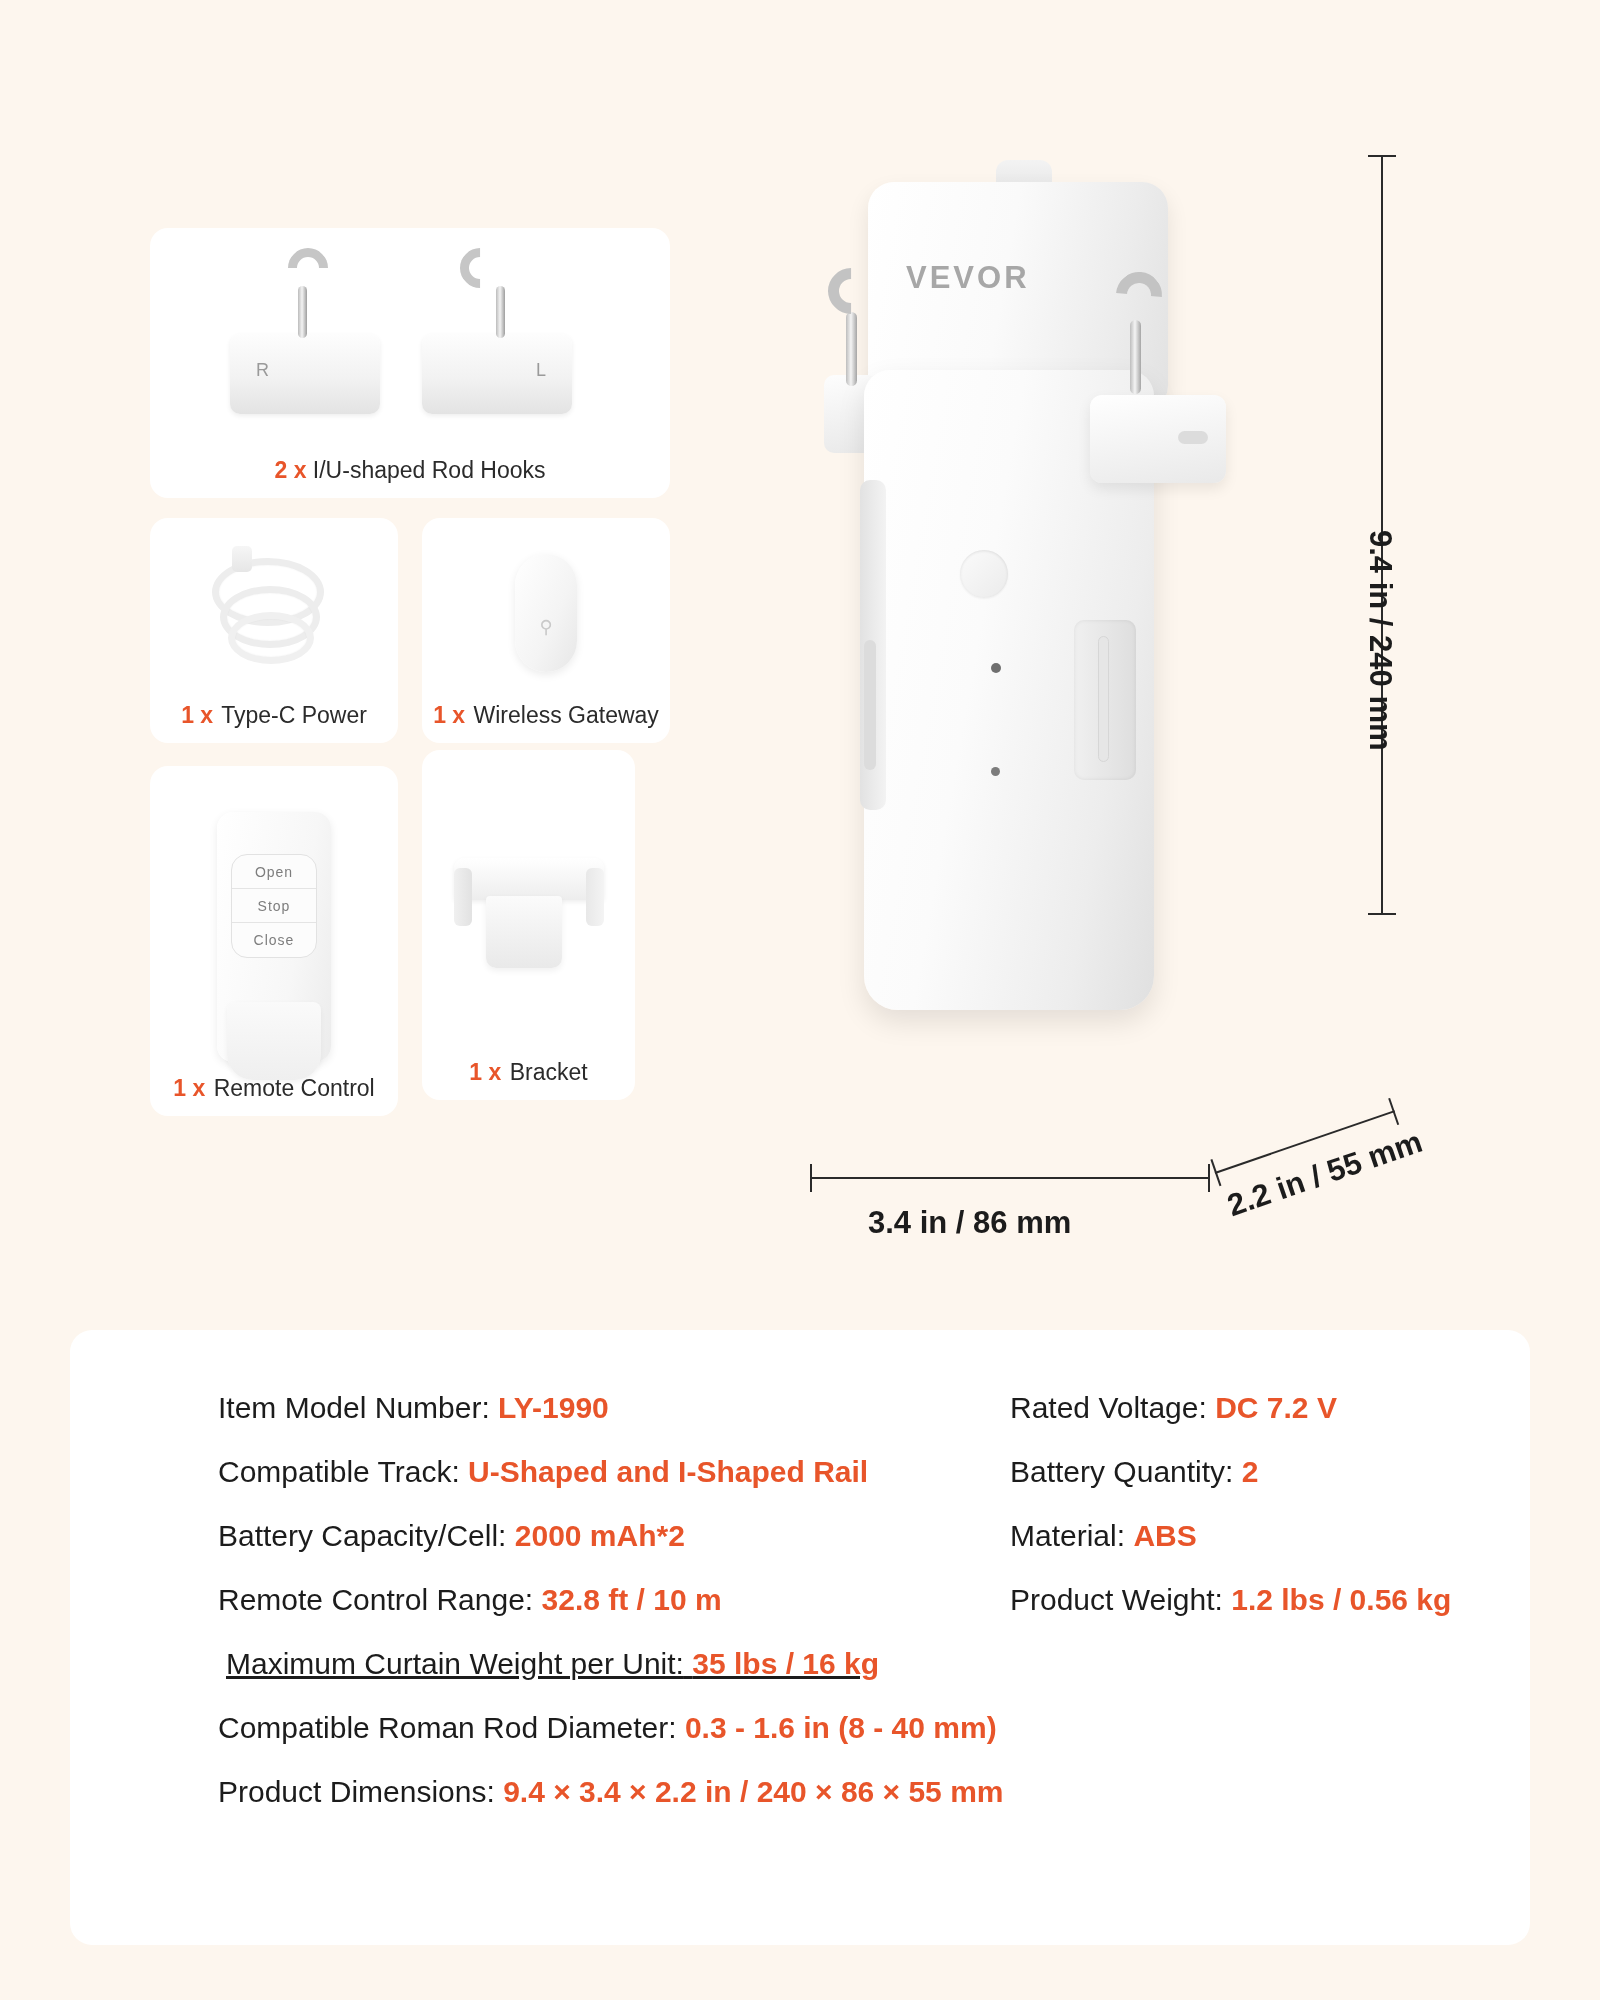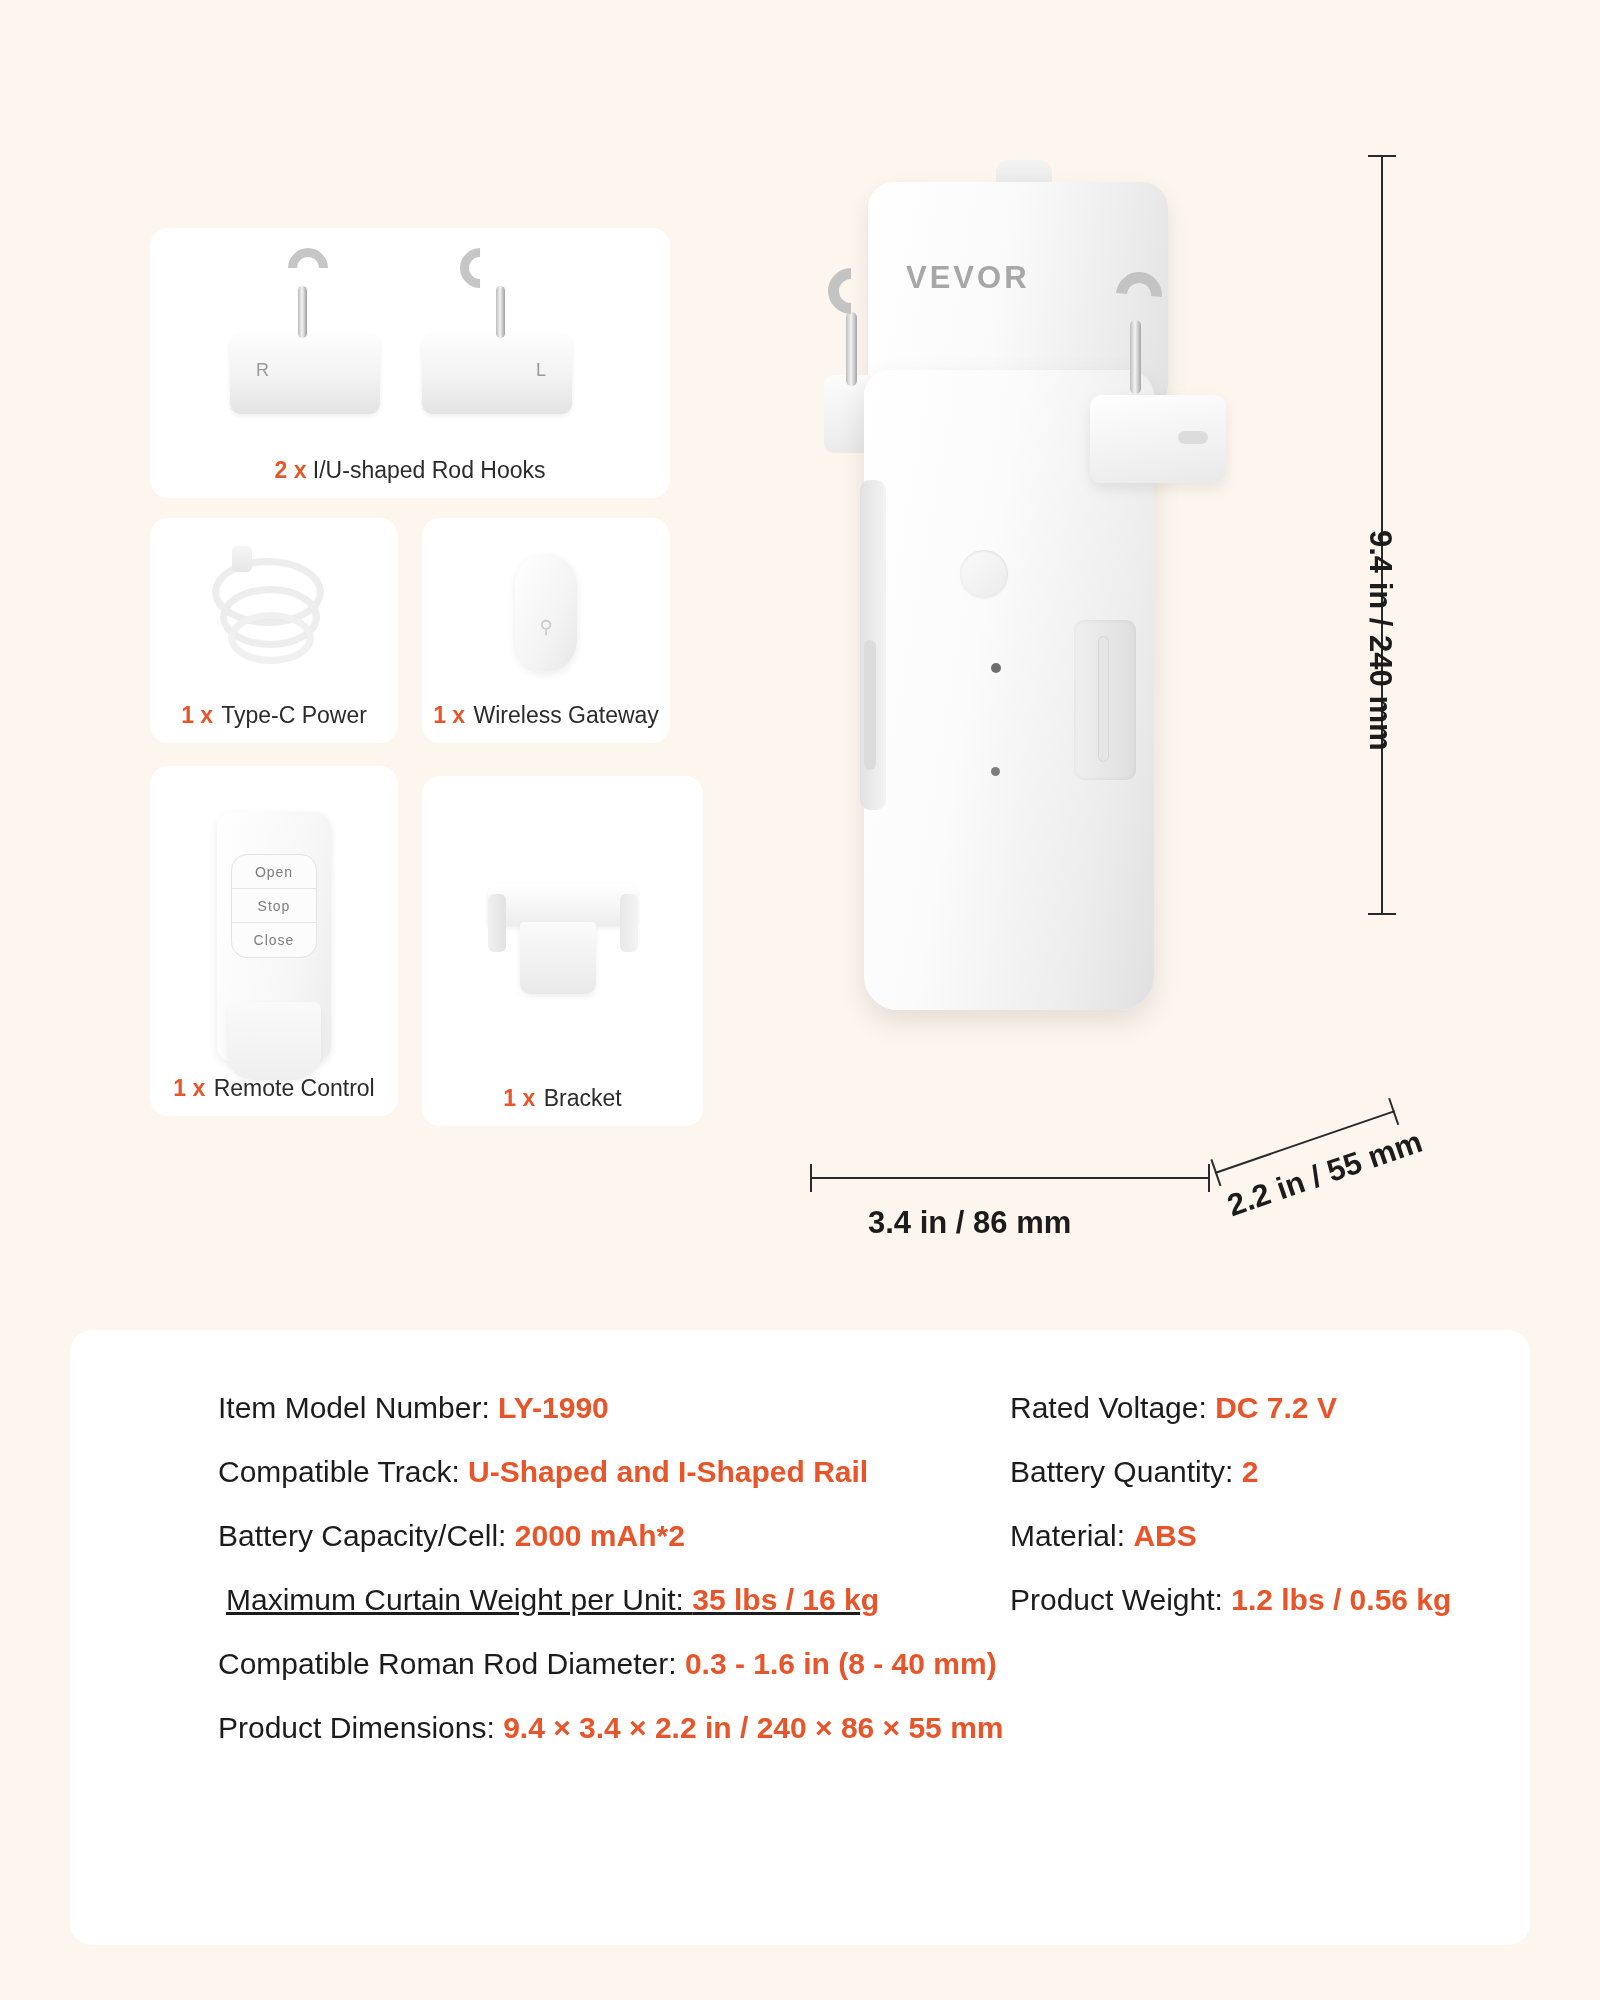--- a/index.html
+++ b/index.html
@@ -96,21 +96,21 @@
     border-radius: 31px;
     box-shadow: 0 3px 8px rgba(0,0,0,0.08);
   }
   .gateway-art .gw-icon {
     position: absolute; left: 50%; top: 62px; transform: translateX(-50%);
     font-size: 18px; color: #c9c9c9;
   }
 
   
   #card-remote { left: 0; top: 538px; width: 248px; height: 350px; }
-  #card-bracket { left: 272px; top: 548px; width: 281px; height: 350px; }
+  #card-bracket { left: 272px; top: 522px; width: 213px; height: 350px; }
 
   .remote-art {
     position: absolute; left: 50%; top: 46px; transform: translateX(-50%);
     width: 114px; height: 250px;
     background: linear-gradient(100deg,#ffffff 0%,#f7f7f7 65%,#ececec 100%);
     border-radius: 16px;
     box-shadow: 0 3px 9px rgba(0,0,0,0.08);
   }
   .remote-btns {
     position: absolute; left: 14px; top: 42px; width: 86px;
@@ -438,20 +438,24 @@
         <span class="v">LY-1990</span>
       </div>
       <div class="spec-row">
         <span>Compatible Track:</span>
         <span class="v">U-Shaped and I-Shaped Rail</span>
       </div>
       <div class="spec-row">
         <span>Battery Capacity/Cell:</span>
         <span class="v">2000 mAh*2</span>
       </div>
+      <div class="spec-row">
+        <span>Remote Control Range:</span>
+        <span class="v">32.8 ft / 10 m</span>
+      </div>
       <div class="spec-row indent-1">
         <span>Maximum Curtain Weight per Unit:</span>
         <span class="v">35 lbs / 16 kg</span>
       </div>
       <div class="spec-row">
         <span>Compatible Roman Rod Diameter:</span>
         <span class="v">0.3 - 1.6 in (8 - 40 mm)</span>
       </div>
       <div class="spec-row">
         <span>Product Dimensions:</span>

